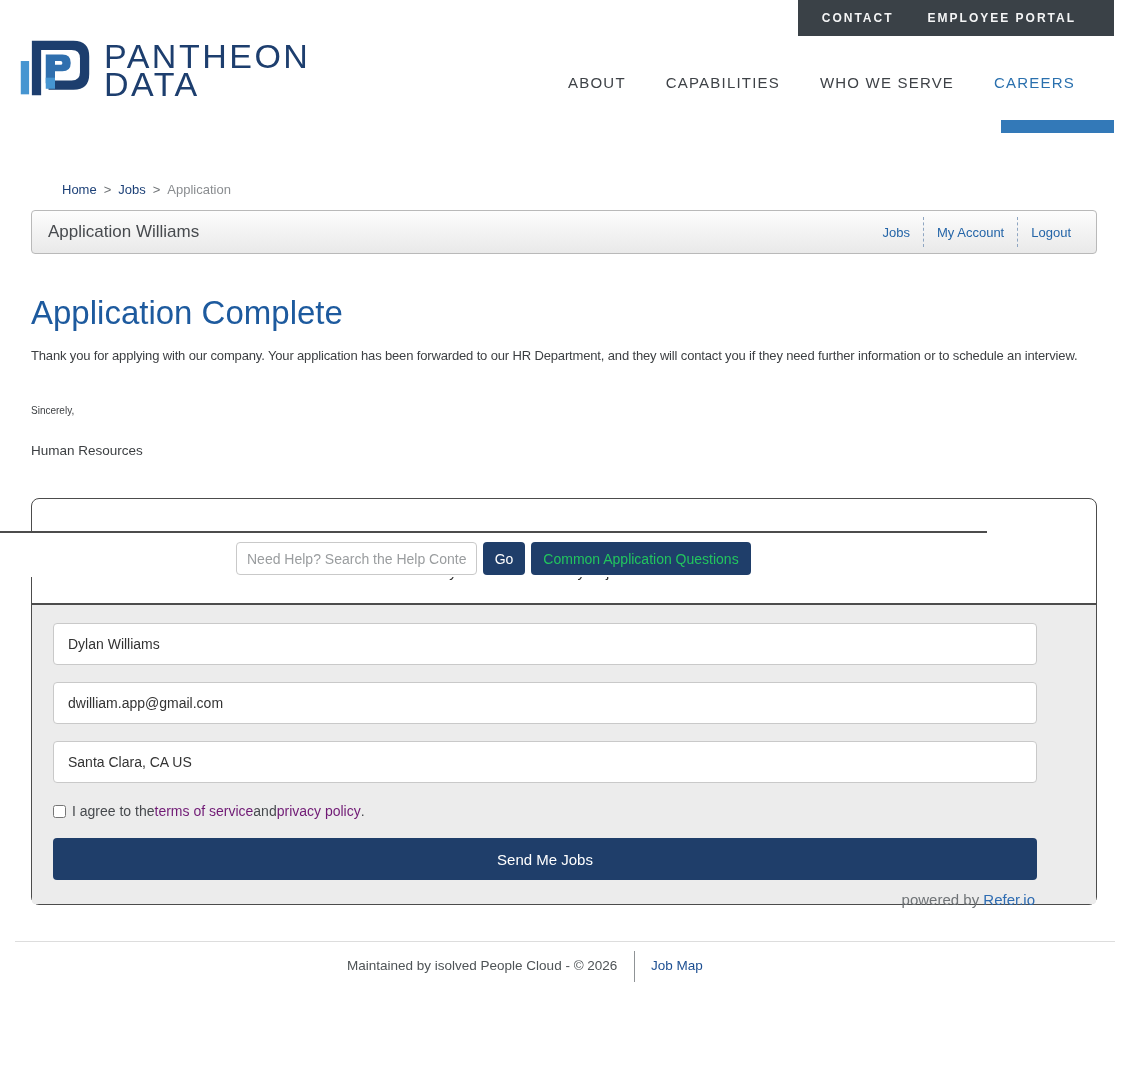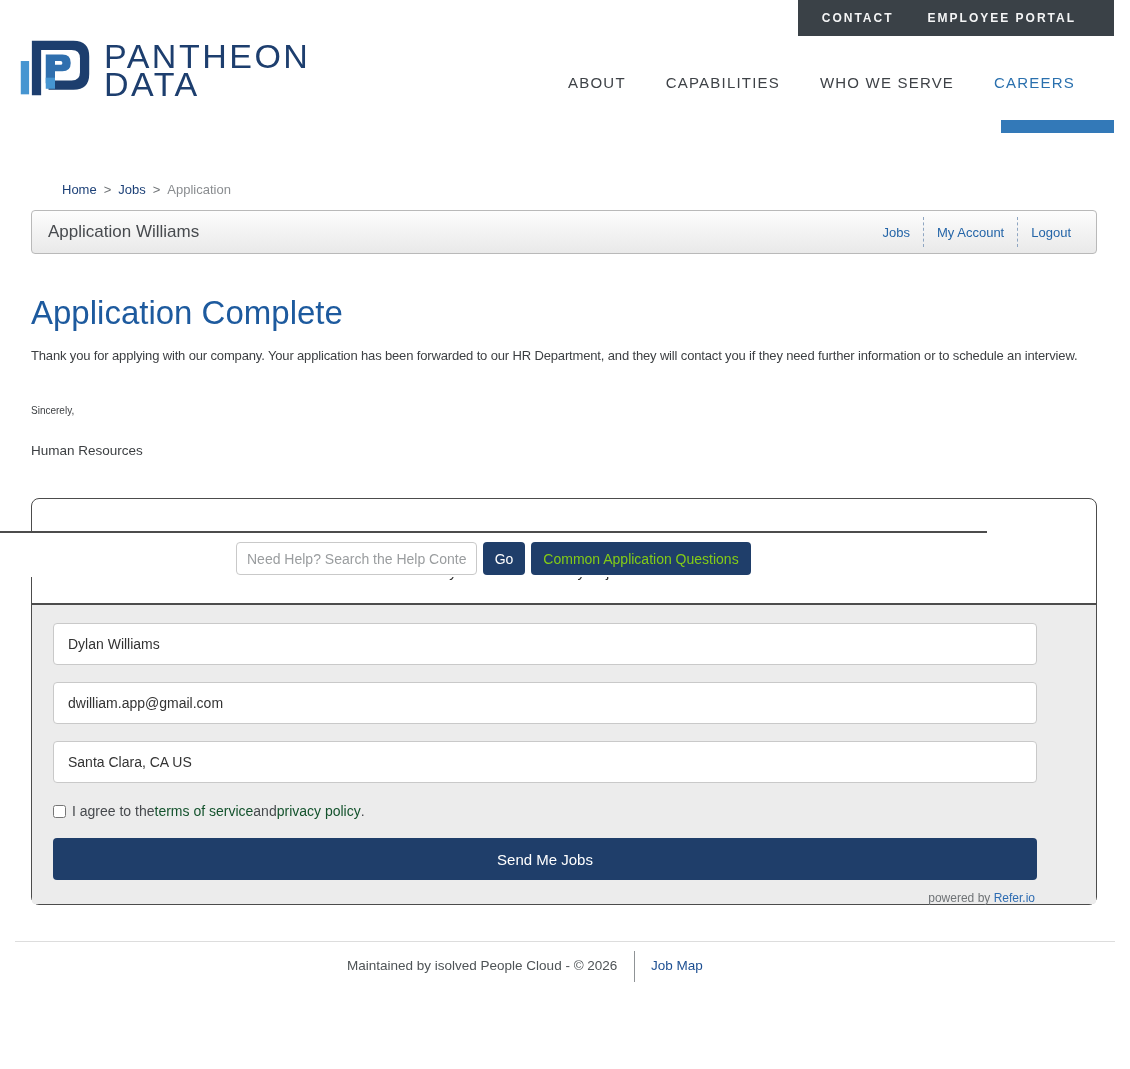--- a/index.html
+++ b/index.html
@@ -55,39 +55,39 @@
                border-top:2px solid #4c4c4c; border-radius:0 0 3px 3px; }
 
   .field { position:absolute; left:21px; width:984px; height:42px; background:#fff;
            border:1px solid #c9c9c9; border-radius:4px; padding:0 14px; font-size:14px; color:#333;
            font-family:"Liberation Sans","DejaVu Sans",sans-serif; }
   #field-name { top:18px; } #field-email { top:77px; } #field-location { top:136px; }
 
   .agree-row { position:absolute; left:21px; top:198px; display:flex; align-items:center;
                font-size:14px; color:#46494d; }
   .agree-row input { width:13px; height:13px; margin-right:6px; }
-  .agree-row a { color:#14532d; text-decoration:none; cursor:pointer; }
+  .agree-row a { color:#701a75; text-decoration:none; cursor:pointer; }
 
   .send-btn { position:absolute; left:21px; top:233px; width:984px; height:42px;
               background:#1f3e6a; color:#fff; font-size:15px; border:none; border-radius:4px;
               cursor:pointer; font-family:inherit; }
-  .powered { position:absolute; right:61px; top:286px; font-size:12px; color:#6f7376; }
+  .powered { position:absolute; right:61px; top:286px; font-size:15px; color:#6f7376; }
   .powered a { color:#2e6cb2; text-decoration:none; cursor:pointer; }
 
   
   .help-band { position:absolute; left:0; top:531px; width:987px; height:46px; background:#fff;
                border-top:2px solid #4c4c4c; z-index:5; }
   .help-input { position:absolute; left:236px; top:9px; width:241px; height:33px;
                 border:1px solid #c9c9c9; border-radius:4px; padding:0 10px; font-size:14px;
                 color:#444; font-family:inherit; }
   .help-input::placeholder { color:#9a9d9f; }
   .go-btn { position:absolute; left:483px; top:9px; width:42px; height:33px; background:#1f3e6a;
             color:#fff; font-size:14px; border:none; border-radius:4px; cursor:pointer; font-family:inherit; }
   .caq-btn { position:absolute; left:531px; top:9px; width:220px; height:33px; background:#1f3e6a;
-             color:#84cc16; font-size:14px; border:none; border-radius:4px; cursor:pointer; font-family:inherit; }
+             color:#22c55e; font-size:14px; border:none; border-radius:4px; cursor:pointer; font-family:inherit; }
 
   
   .footer-rule { position:absolute; left:15px; right:15px; top:941px; border-top:1px solid #ddd; }
   .footer { position:absolute; left:0; top:950px; width:1130px; height:44px; }
   .footer-maintained { position:absolute; left:347px; top:8px; font-size:13.5px; color:#4e5356; }
   .footer-divider { position:absolute; left:634px; top:1px; height:31px; border-left:1px solid #8f9396; }
   .footer-jobmap { position:absolute; left:651px; top:8px; font-size:13.5px; color:#1d4f92;
                    text-decoration:none; cursor:pointer; }
 </style>
 </head>

